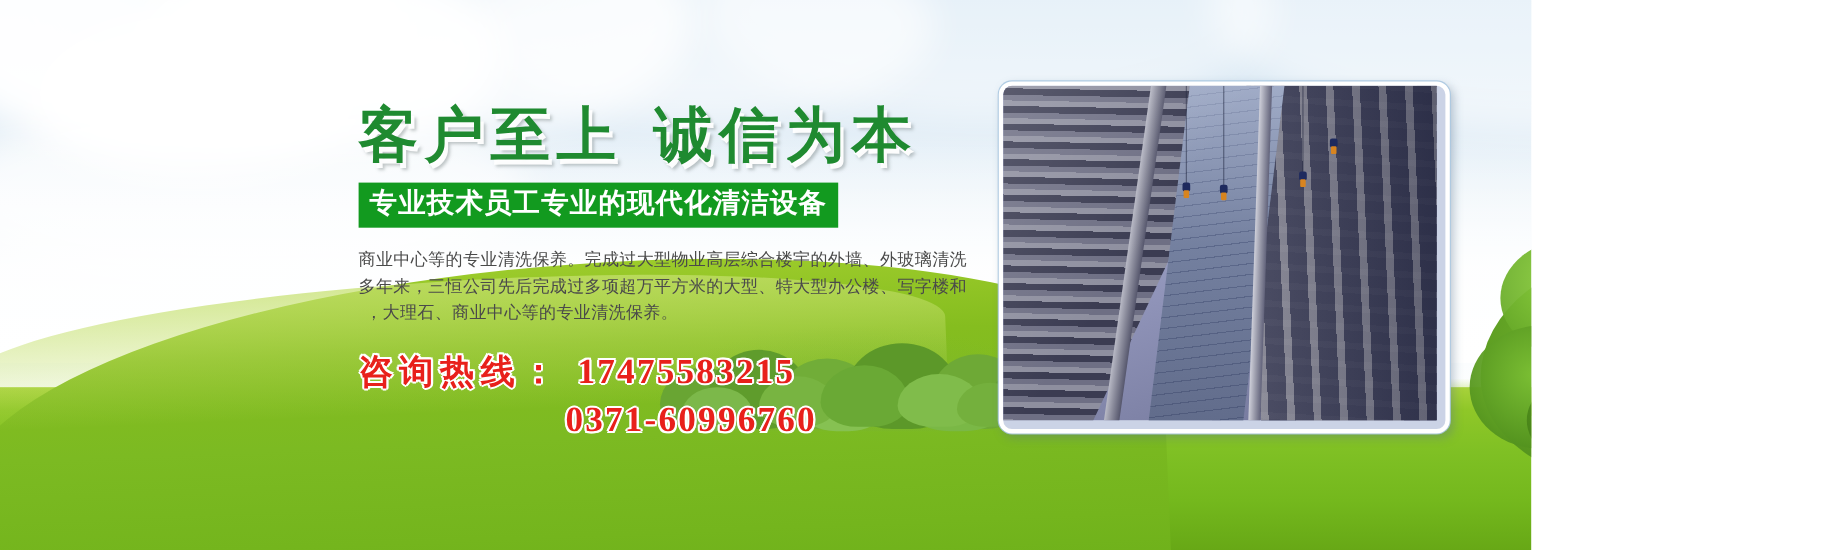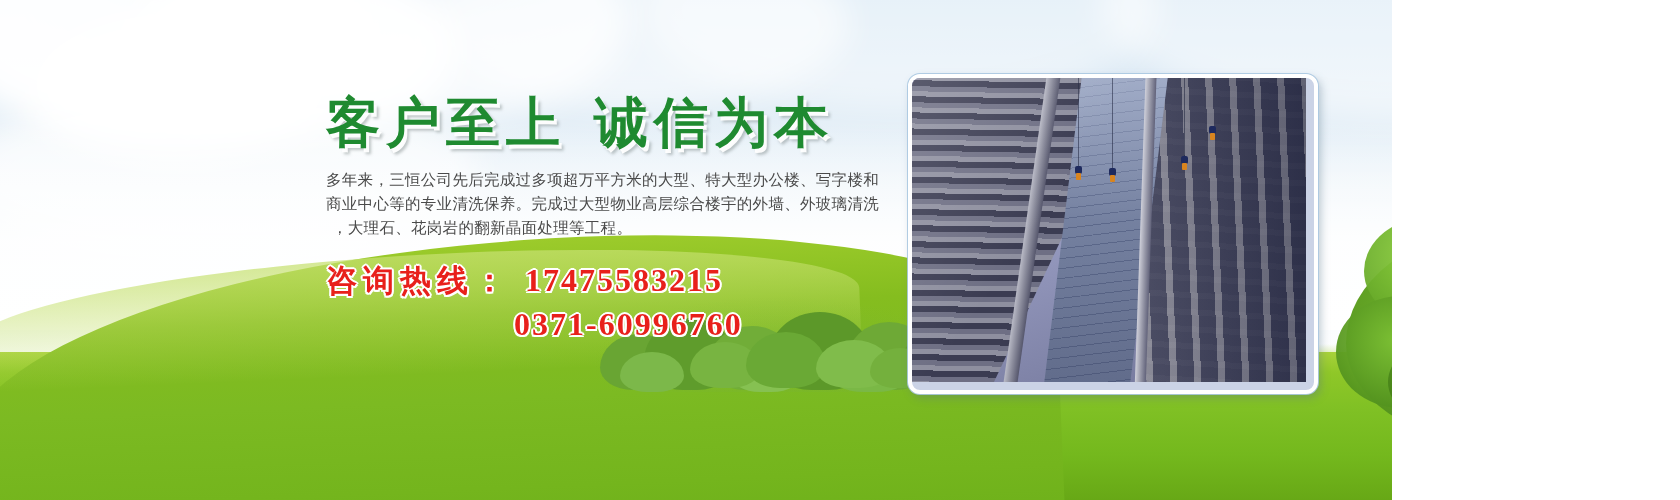--- a/index.html
+++ b/index.html
@@ -263,25 +263,26 @@
       <div class="gloss"></div>
     </div>
   </div>
 
   <div class="copy">
 
     <div class="headline">
       <span>客户至上</span><span class="gap"></span><span>诚信为本</span>
     </div>
 
+    <div class="greenbar">专业技术员工专业的现代化清洁设备</div>
 
     <div class="para">
+      <div>商业中心等的专业清洗保养。完成过大型物业高层综合楼宇的外墙、外玻璃清洗</div>
       <div>多年来，三恒公司先后完成过多项超万平方米的大型、特大型办公楼、写字楼和</div>
-      <div>商业中心等的专业清洗保养。完成过大型物业高层综合楼宇的外墙、外玻璃清洗</div>
-      <div class="indent">，大理石、花岗岩的翻新晶面处理等工程。</div>
+      <div class="indent">，大理石、商业中心等的专业清洗保养。</div>
     </div>
 
     <div class="hotline">
       <span class="hot-label">咨询热线：</span><span class="hot-num">17475583215</span>
     </div>
     <div class="hotline2">
       <span class="hot-num" style="margin-left:16px">0371-60996760</span>
     </div>
 
   </div>

